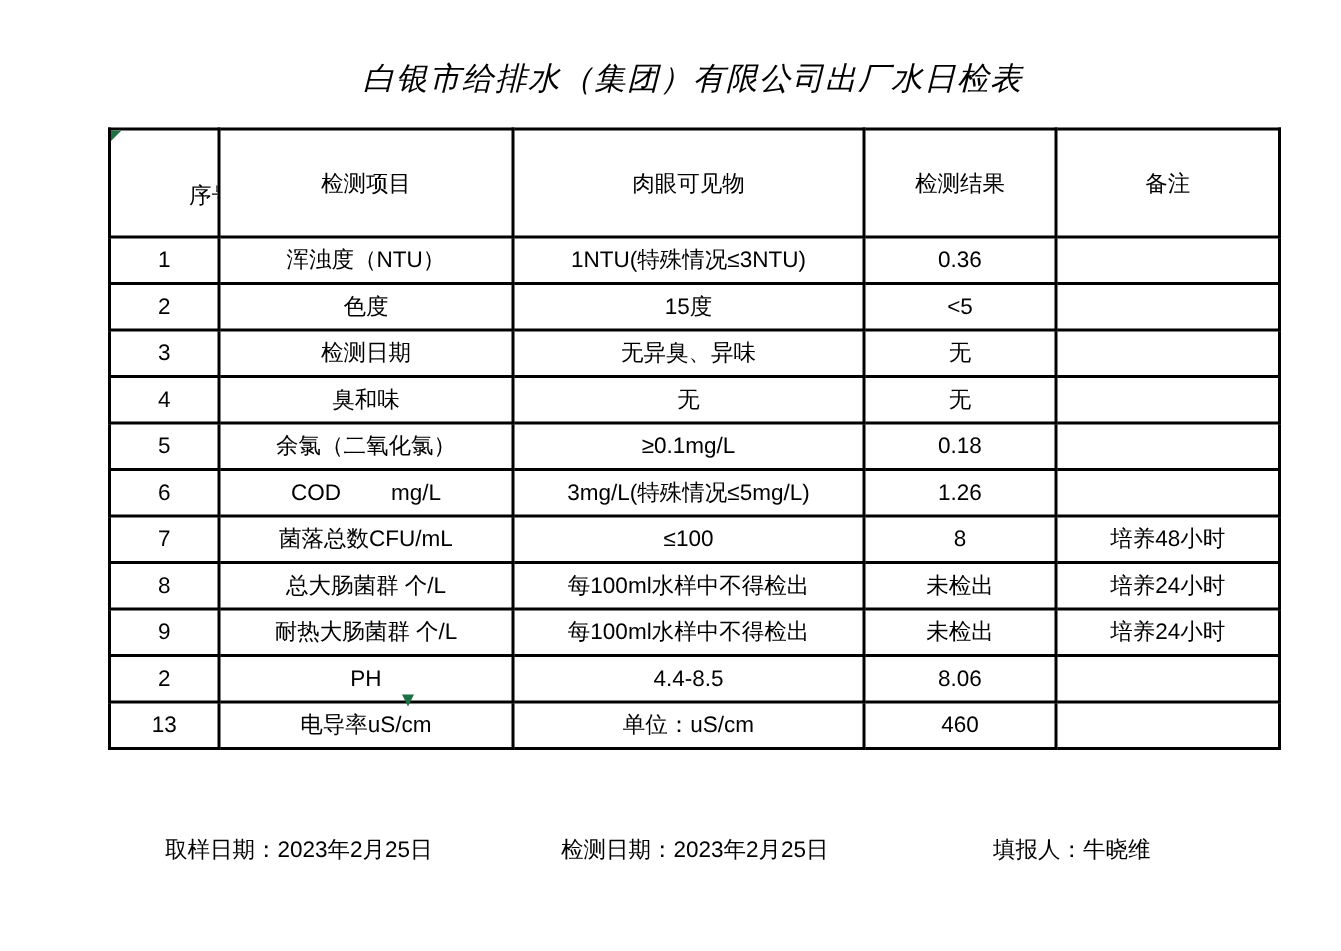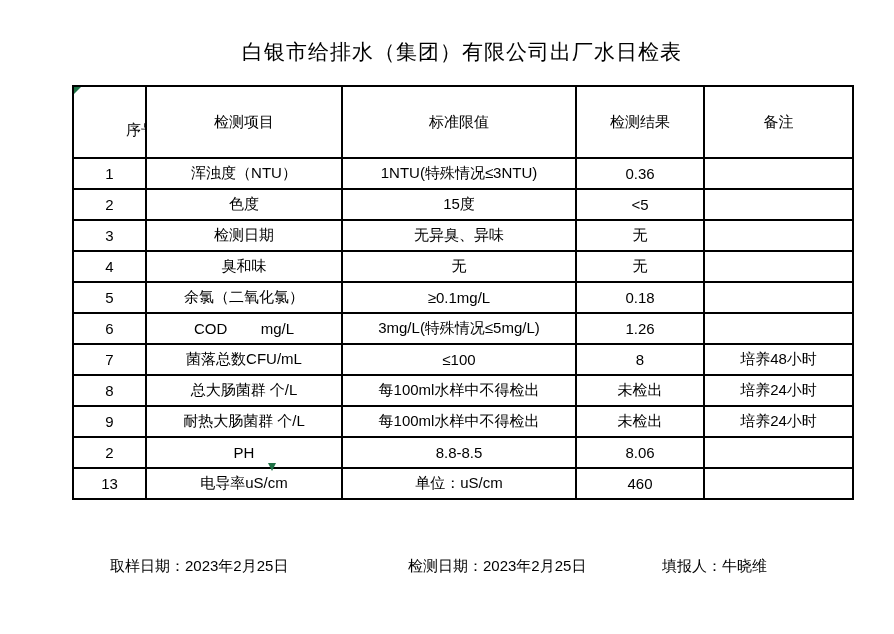--- a/index.html
+++ b/index.html
@@ -20,20 +20,21 @@
     position: absolute;
     left: 72px;
     top: 38px;
     width: 780px;
     margin: 0;
     font-size: 21px;
     font-weight: normal;
     text-align: center;
     letter-spacing: 1px;
     white-space: pre;
+    font-style: italic;
   }
   .table-wrap {
     position: absolute;
     left: 72px;
     top: 85px;
     width: 780px;
   }
   table.inspection {
     border-collapse: collapse;
     width: 780px;
@@ -82,21 +83,21 @@
     top: 557px;
     width: 894px;
     height: 22px;
     font-size: 15px;
   }
   .footer span {
     position: absolute;
     white-space: pre;
   }
   .f-sampling { left: 110px; }
-  .f-test     { left: 408px; }
+  .f-test     { left: 374px; }
   .f-reporter { left: 662px; }
 </style>
 </head>
 <body>
 
 <div class="page">
 
   <h1 class="title">白银市给排水（集团）有限公司出厂水日检表</h1>
 
   <div class="table-wrap">
@@ -108,21 +109,21 @@
           <col class="c-result">
           <col class="c-remark">
       </colgroup>
       <thead>
         <tr>
           <th class="th-no">
             <span class="corner-marker"></span>
             <span>序号</span>
           </th>
           <th>检测项目</th>
-          <th>标准限值</th>
+          <th>肉眼可见物</th>
           <th>检测结果</th>
           <th>备注</th>
         </tr>
       </thead>
       <tbody>
           <tr>
             <td class="col-no">1</td>
             <td class="col-item">浑浊度（NTU）</td>
             <td class="col-limit">1NTU(特殊情况≤3NTU)</td>
             <td class="col-result">0.36</td>
@@ -180,21 +181,21 @@
           <tr>
             <td class="col-no">9</td>
             <td class="col-item">耐热大肠菌群 个/L</td>
             <td class="col-limit">每100ml水样中不得检出</td>
             <td class="col-result">未检出</td>
             <td class="col-remark">培养24小时</td>
           </tr>
           <tr>
             <td class="col-no">2</td>
             <td class="col-item">PH</td>
-            <td class="col-limit">8.8-8.5</td>
+            <td class="col-limit">4.4-8.5</td>
             <td class="col-result">8.06</td>
             <td class="col-remark"></td>
           </tr>
           <tr>
             <td class="col-no">13</td>
             <td class="col-item">电导率uS/cm</td>
             <td class="col-limit">单位：uS/cm</td>
             <td class="col-result">460</td>
             <td class="col-remark"></td>
           </tr>

